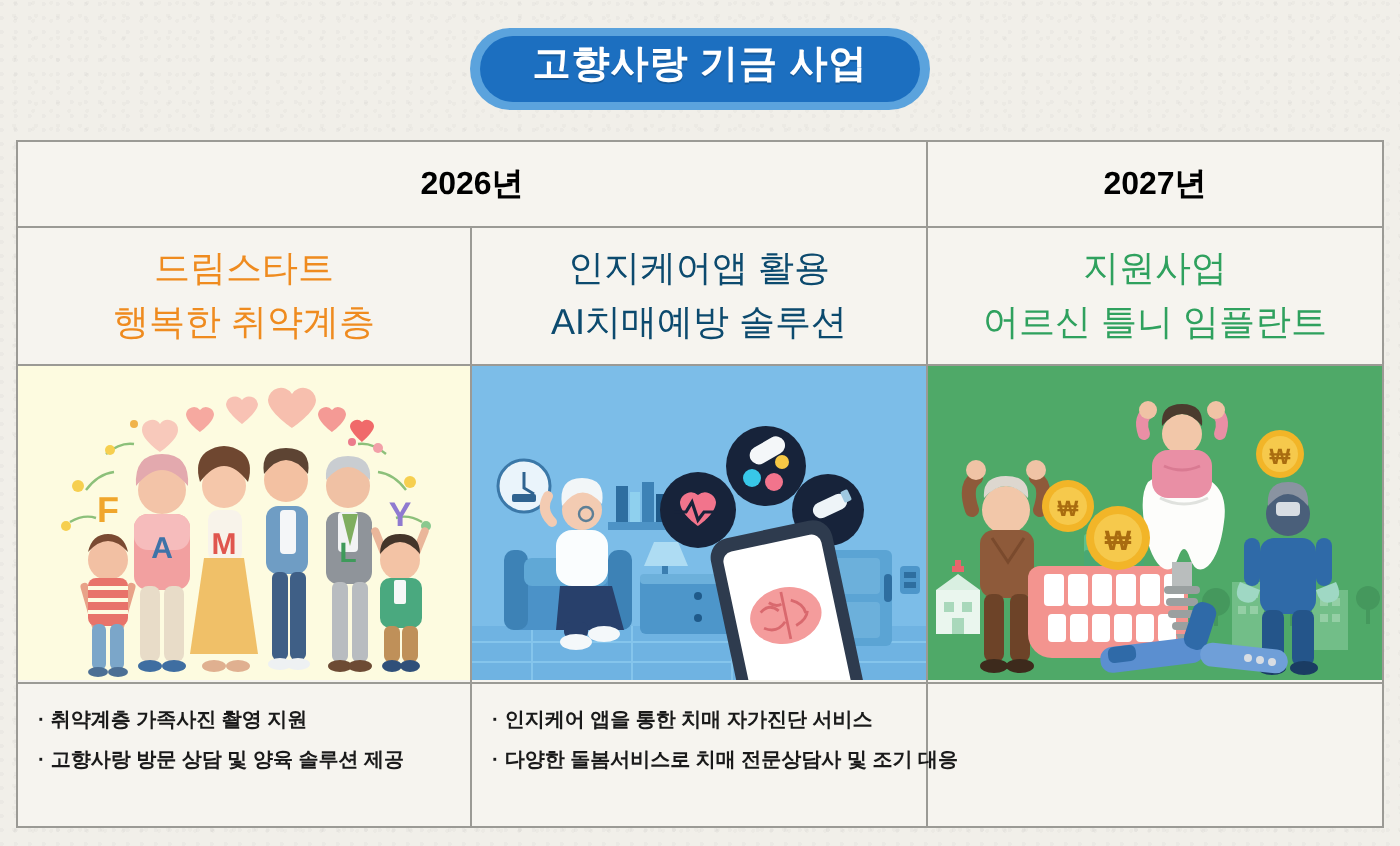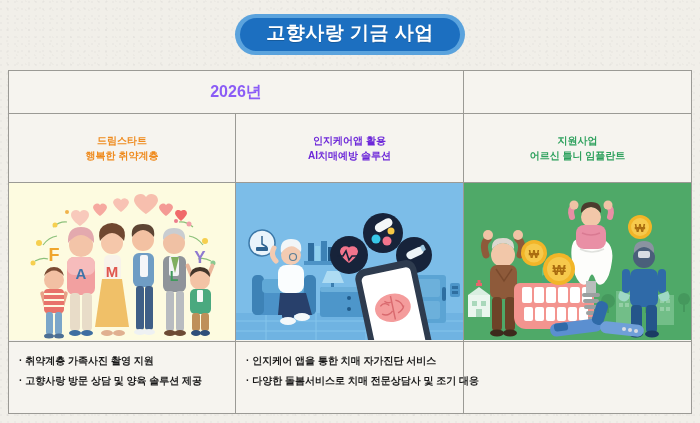--- a/index.html
+++ b/index.html
@@ -43,35 +43,35 @@
     display:flex;flex-direction:column;
   }
   .row{display:flex;}
   .cell{box-sizing:border-box;position:relative;}
   .vb{border-right:1px solid #9b9a95;}
 
   
   .row-year{height:42px;border-bottom:1px solid #9b9a95;}
   .year-cell{
     display:flex;align-items:center;justify-content:center;
-    font-size:16px;font-weight:bold;color:#8b5cf6;
+    font-size:16px;font-weight:bold;color:#000000;
   }
   .c-w1{width:227px;}
   .c-w2{width:228px;}
   .c-w3{width:227px;}
   .c-w12{width:455px;}
 
   
   .row-prog{height:68px;border-bottom:1px solid #9b9a95;}
   .prog-cell{
     display:flex;align-items:center;justify-content:center;text-align:center;
-    font-size:10px;font-weight:bold;line-height:1.5;
+    font-size:18px;font-weight:normal;line-height:1.5;
   }
   .prog-orange{color:#ef8b1f;}
-  .prog-blue{color:#6d28d9;}
+  .prog-blue{color:#0c4a6e;}
   .prog-green{color:#2fa15e;}
 
   
   .row-illus{height:158px;border-bottom:1px solid #9b9a95;}
   .illus{overflow:hidden;}
   .illus svg{display:block;}
 
   
   .row-bul{flex:1;}
   .bul-cell{
@@ -89,20 +89,21 @@
   <div class="title-wrap">
     <span class="title-pill">
       <span class="title-pill-inner">고향사랑 기금 사업</span>
     </span>
   </div>
 
   <div class="table">
 
     <div class="row row-year">
       <div class="cell year-cell c-w12 vb">2026년</div>
+      <div class="cell year-cell c-w3">2027년</div>
     </div>
 
     <div class="row row-prog">
       <div class="cell prog-cell prog-orange c-w1 vb">
         <div>
           <div>드림스타트</div>
           <div>행복한 취약계층</div>
         </div>
       </div>
       <div class="cell prog-cell prog-blue c-w2 vb">

